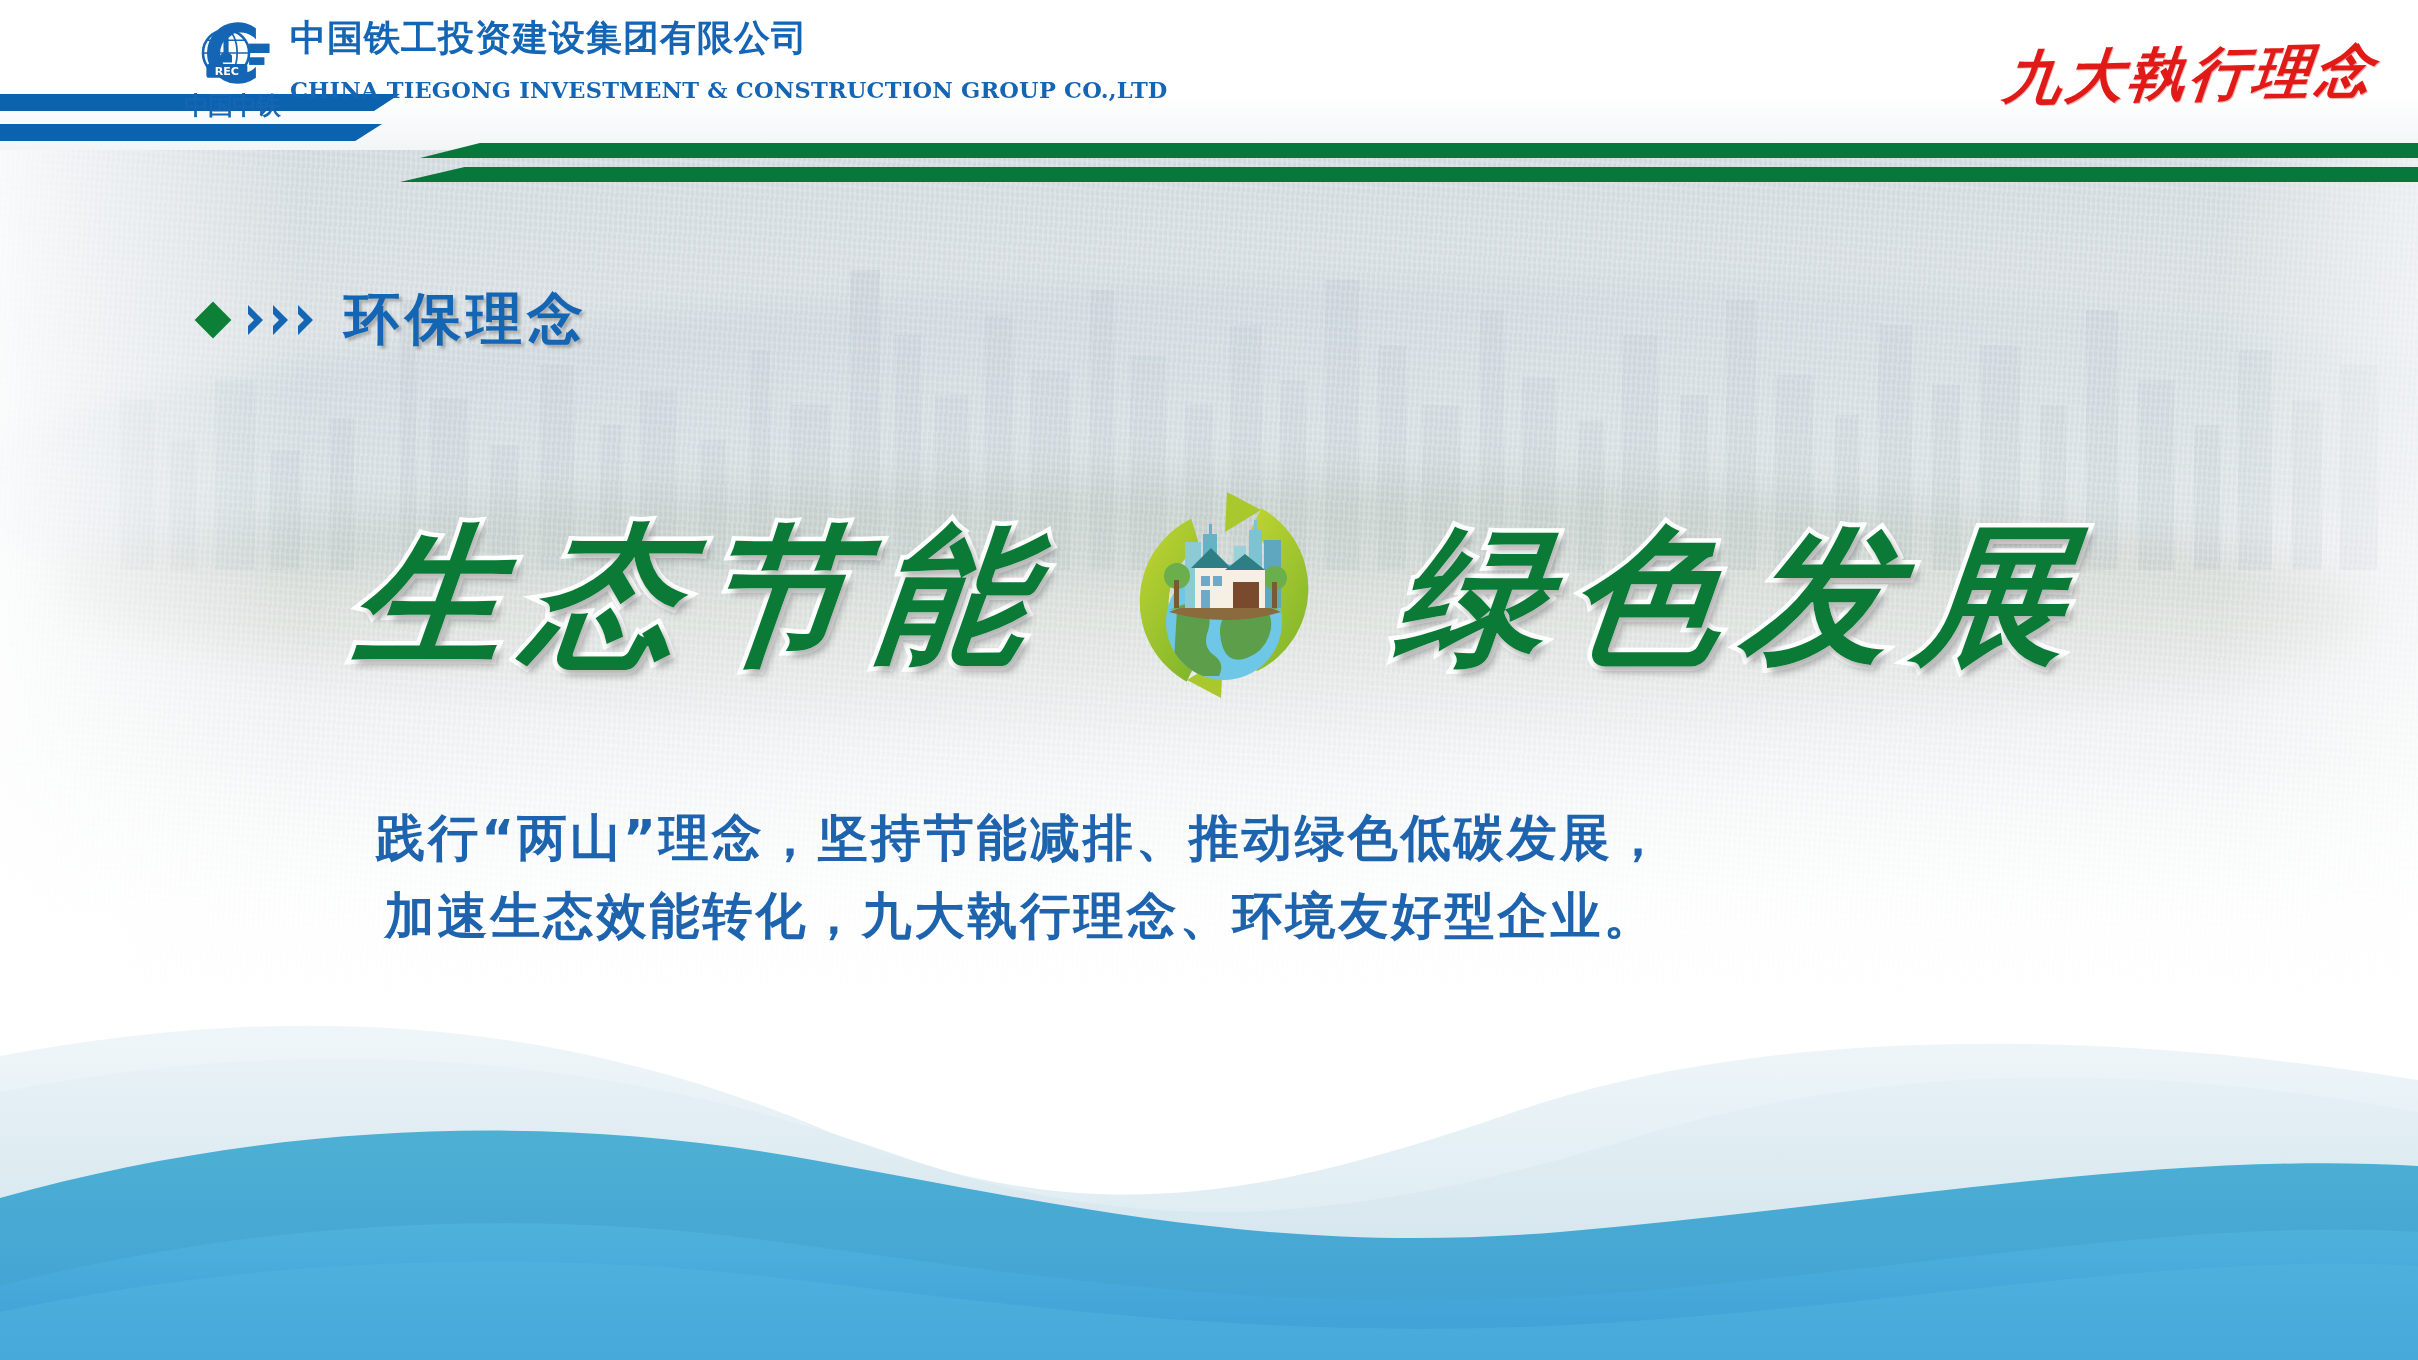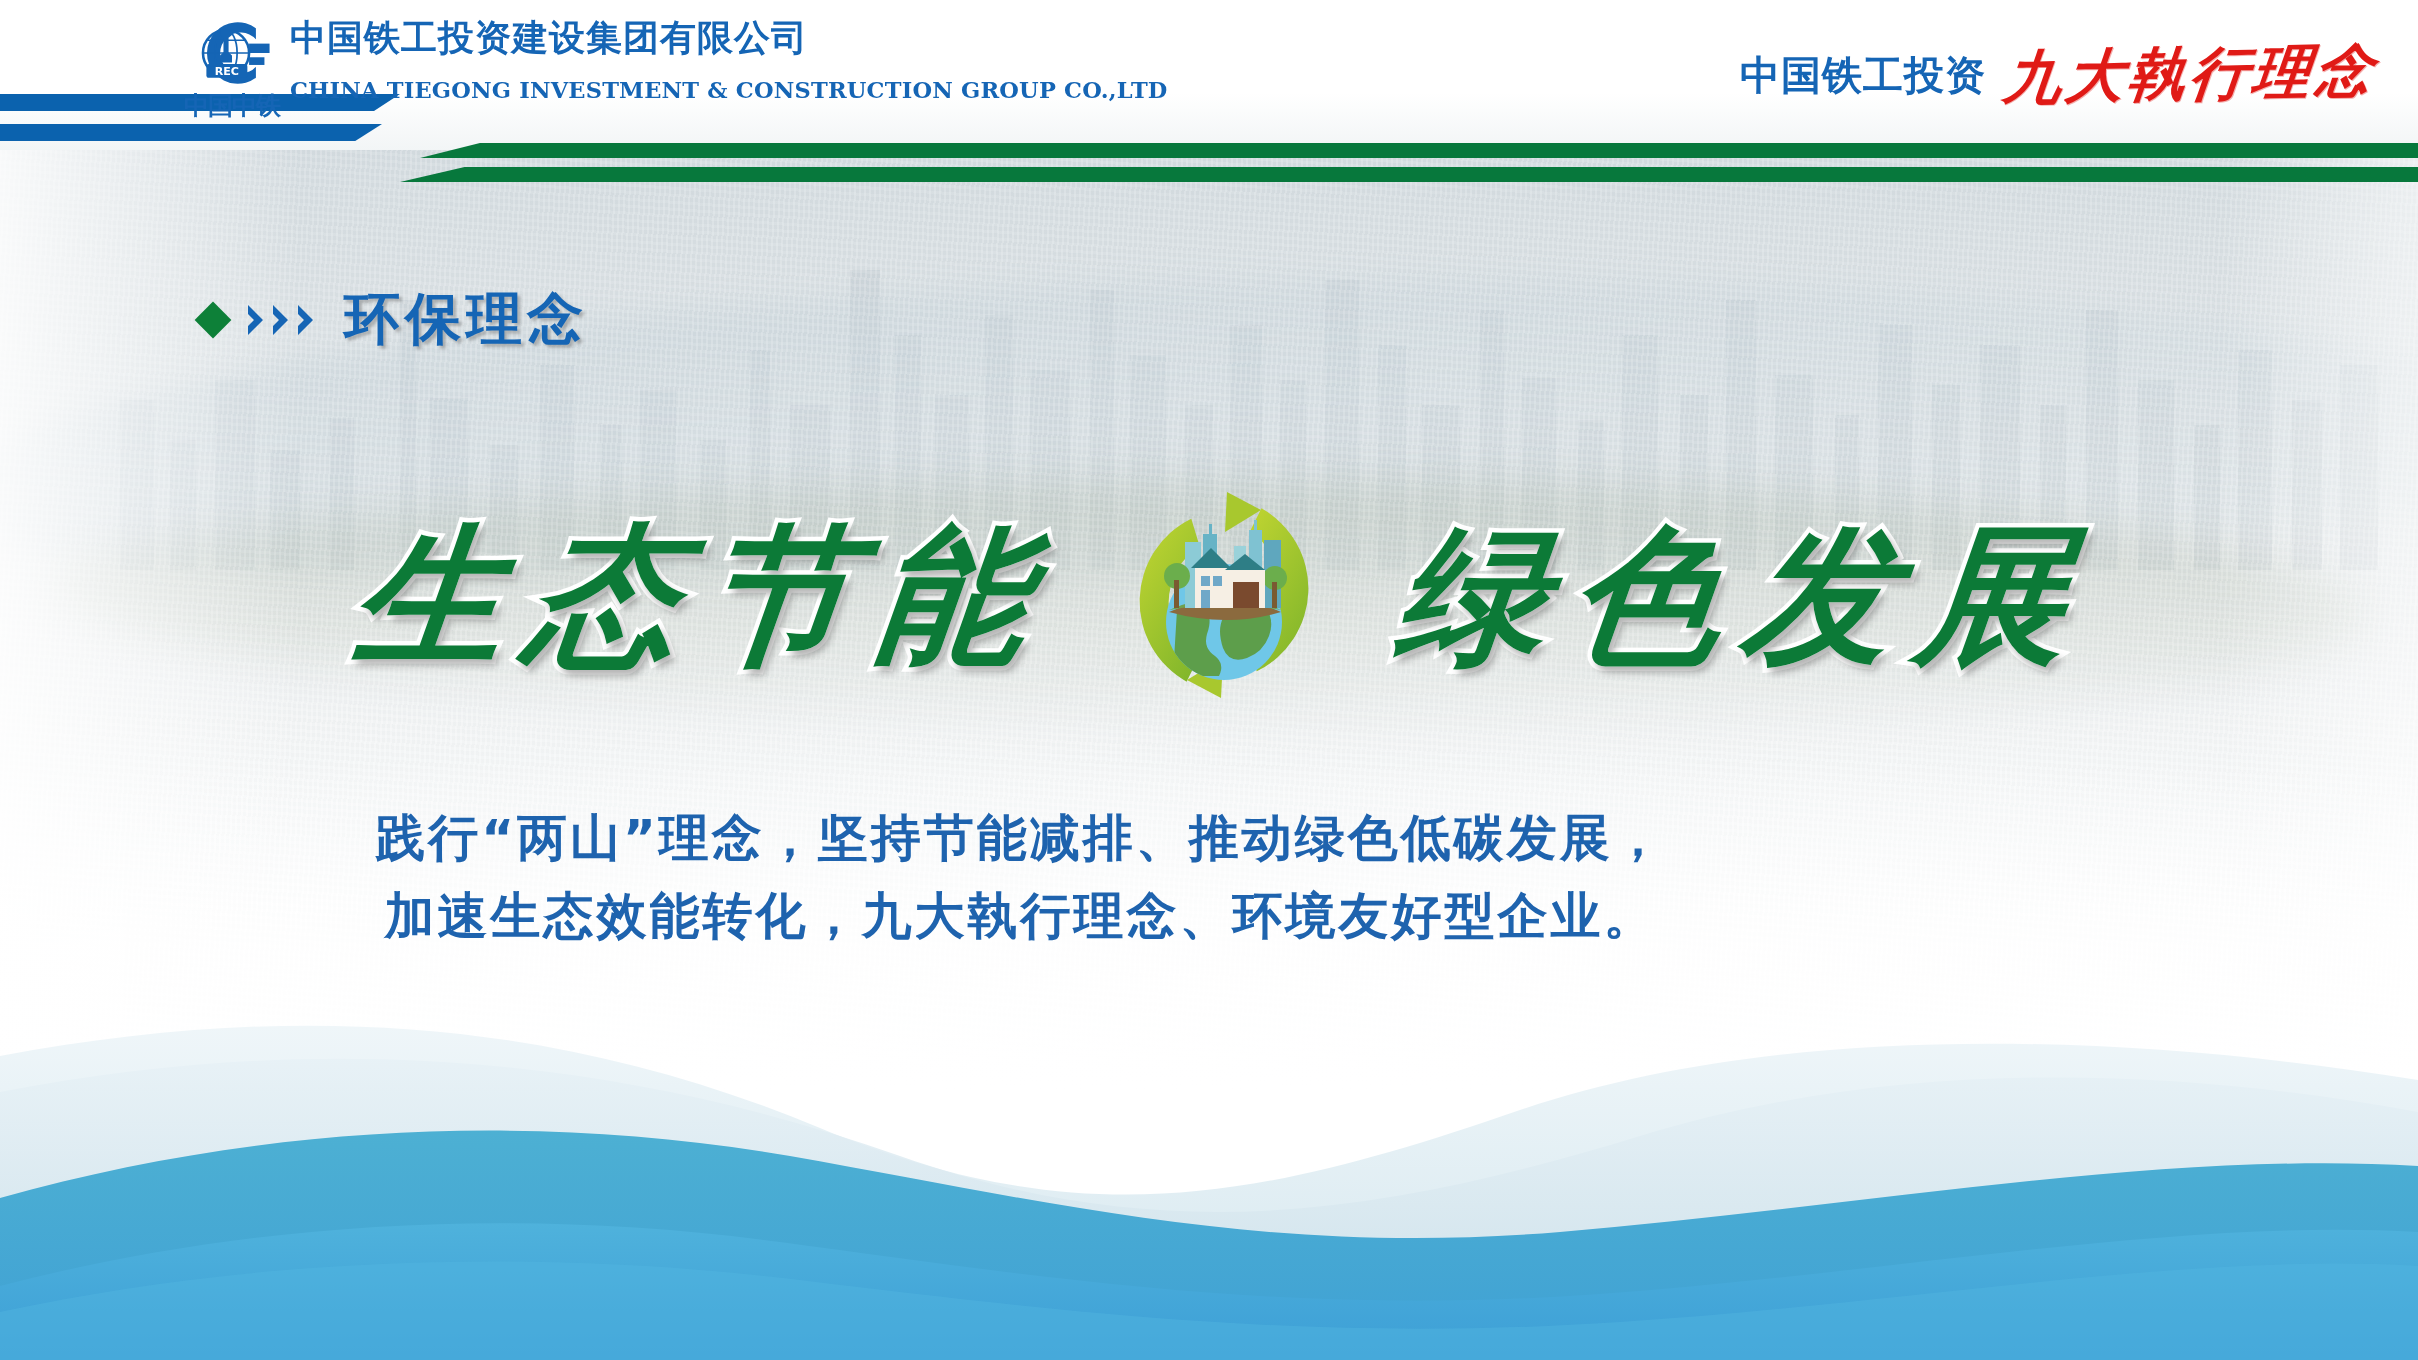--- a/index.html
+++ b/index.html
@@ -397,21 +397,20 @@
         </svg>
         <div class="crec-sub">中国中铁</div>
       </div>
       <div class="company-block">
         <div class="company-cn">中国铁工投资建设集团有限公司</div>
         <div class="company-en">CHINA TIEGONG INVESTMENT &amp; CONSTRUCTION GROUP CO.,LTD</div>
       </div>
     </div>
 
     <div class="header-right">
-      <div class="hr-blue">中国铁工投资</div>
       <div class="hr-red">九大執行理念</div>
     </div>
   </div>
 
   <div class="section-title">
     <div class="diamond"></div>
     <div class="chevrons">
       <svg class="chev" viewBox="0 0 22 34">
         <path d="M3 2 L18 17 L3 32 L3 23 L9 17 L3 11 Z" fill="#1565B5"></path>
       </svg>

